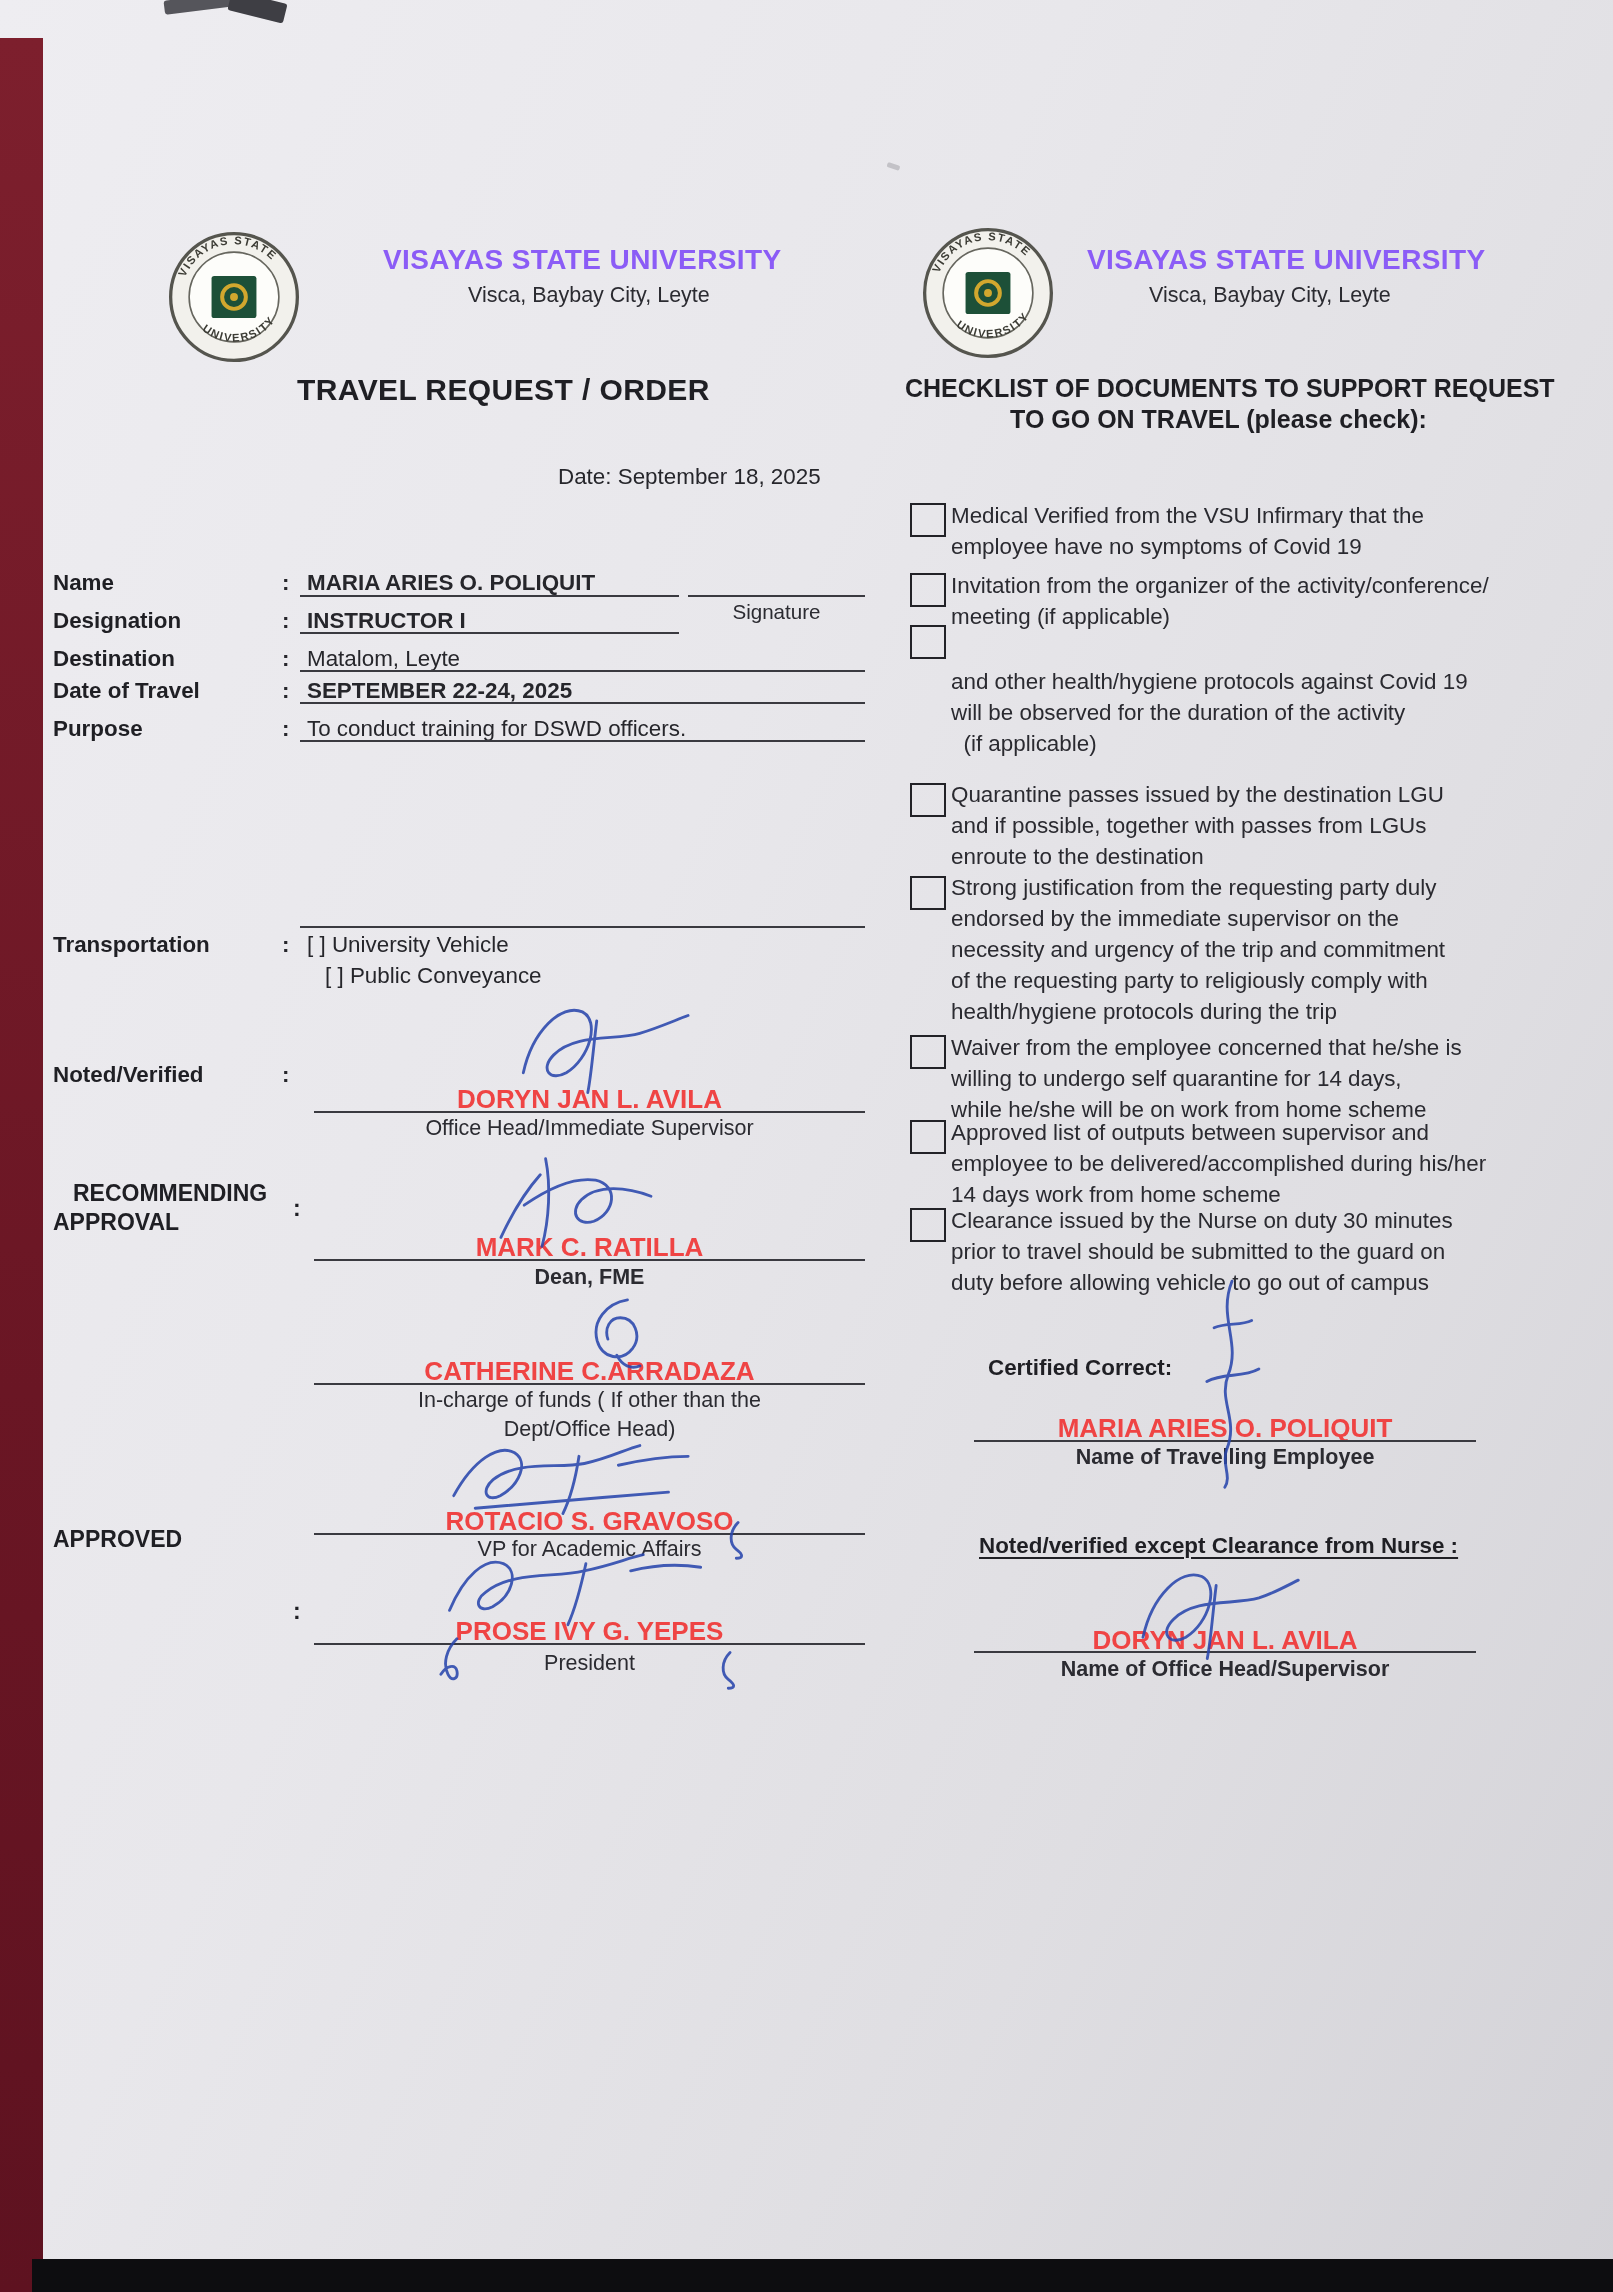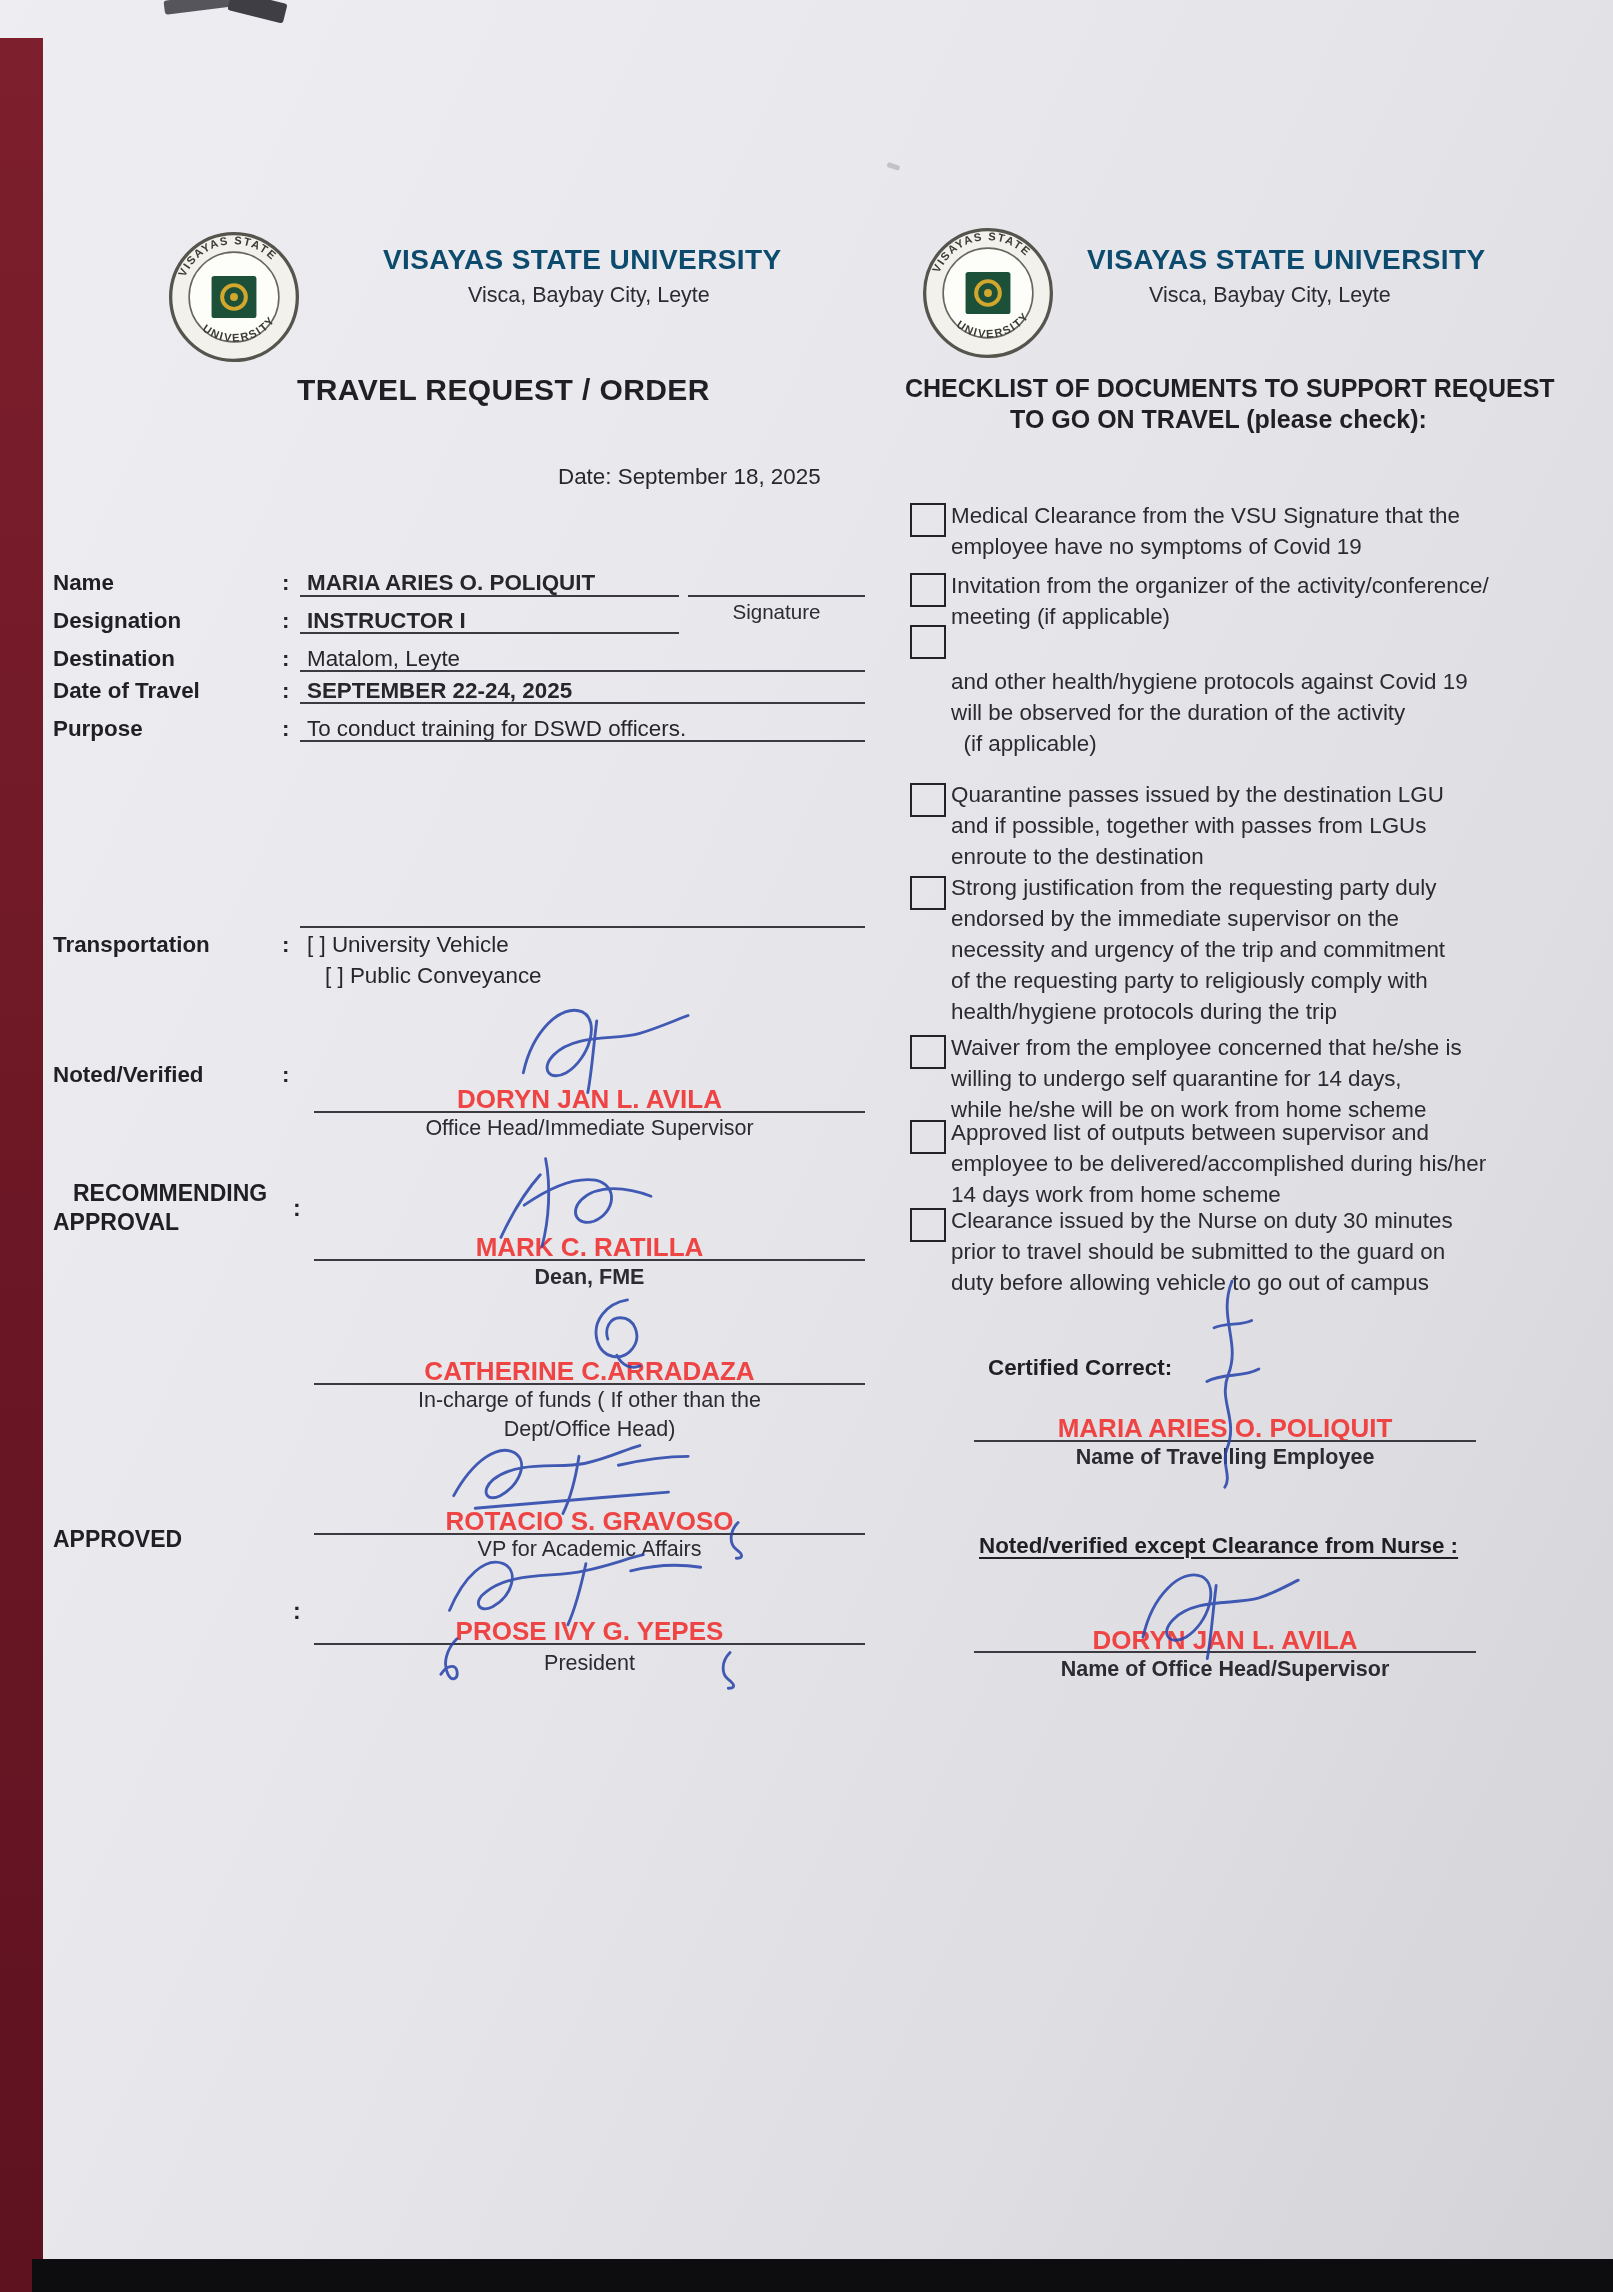--- a/index.html
+++ b/index.html
@@ -12,21 +12,21 @@
   .abs{position:absolute;}
   .b{font-weight:bold;}
   .nw{white-space:nowrap;}
   
   .maroon-strip{left:0;top:38px;width:43px;height:2255px;background:linear-gradient(180deg,#7d1f2d,#6a1624 60%,#5e1220);}
   .black-bar{left:32px;top:2259px;width:1582px;height:34px;background:#0d0d10;}
   .clip1{left:164px;top:-5.4px;width:95px;height:14.3px;background:#55555b;transform:rotate(-7deg);border-radius:2.7px;}
   .clip2{left:229px;top:-2.7px;width:57px;height:19.7px;background:#3e3e44;transform:rotate(14deg);border-radius:2.7px;}
   .spec1{left:887px;top:164px;width:13.4px;height:4.5px;background:#c3c2c7;transform:rotate(18deg);border-radius:1.8px;}
   
-  .univ{font-size:28px;font-weight:bold;letter-spacing:0.4px;color:#0c4a6e;}
+  .univ{font-size:28px;font-weight:bold;letter-spacing:0.4px;color:#8b5cf6;}
   .addr{font-size:21.5px;color:#2b2b31;}
   .ftitle{font-size:30px;font-weight:bold;letter-spacing:0.4px;color:#1f1f24;}
   .ctitle{left:905px;width:627px;text-align:center;font-size:25px;font-weight:bold;color:#1f1f24;line-height:30px;}
   .dateline{font-size:22.4px;margin-left:48px;}
   
   .frow{left:53px;width:824px;display:flex;align-items:flex-start;font-size:22.4px;}
   .flabel{width:229px;font-weight:bold;color:#1f1f24;flex:0 0 auto;}
   .fcolon{width:25px;font-weight:bold;flex:0 0 auto;}
   .fvalue{white-space:nowrap;}
   .vb{font-weight:bold;}
@@ -200,21 +200,21 @@
   <circle cx="50" cy="50" r="3" fill="#d2a72e"></circle>
 </svg>
 
 <div class="abs univ nw" style="left:1087px;top:244px">VISAYAS STATE UNIVERSITY</div>
 <div class="abs addr nw" style="left:1149px;top:283px">Visca, Baybay City, Leyte</div>
 <div class="abs ctitle nw" style="top:373px">CHECKLIST OF DOCUMENTS TO SUPPORT REQUEST</div>
 <div class="abs ctitle nw" style="top:404px">TO GO ON TRAVEL (please check):</div>
 
 <div class="abs cb" style="left:910px;top:503px"></div>
 <div class="abs cl-text" style="left:951px;top:500px">
-  <div>Medical Clearance from the VSU Signature that the</div>
+  <div>Medical Verified from the VSU Infirmary that the</div>
   <div>employee have no symptoms of Covid 19</div>
 </div>
 
 <div class="abs cb" style="left:910px;top:573px"></div>
 <div class="abs cl-text" style="left:951px;top:570px">
   <div>Invitation from the organizer of the activity/conference/</div>
   <div>meeting (if applicable)</div>
 </div>
 
 <div class="abs cb" style="left:910px;top:625px"></div>

